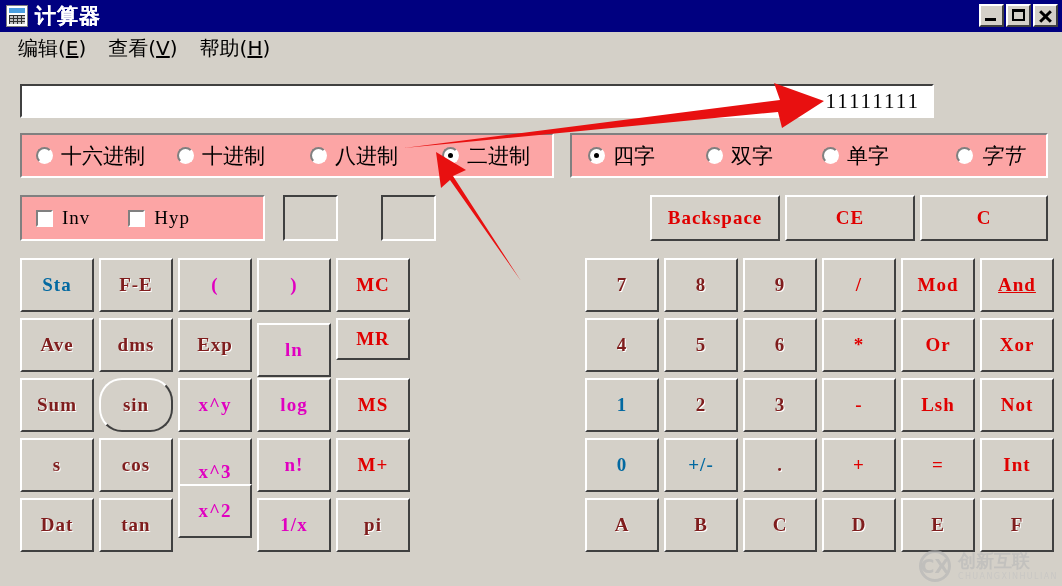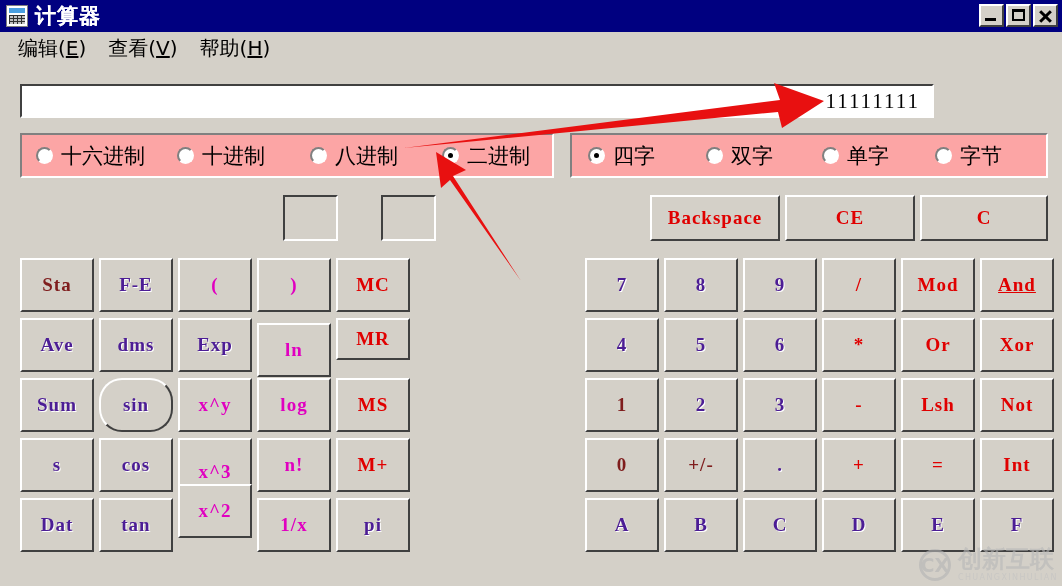--- a/index.html
+++ b/index.html
@@ -121,43 +121,43 @@
   .btn{
     position:absolute;box-sizing:border-box;background:#d4d0c8;
     border-top:2px solid #ffffff;border-left:2px solid #ffffff;
     border-right:2px solid #404040;border-bottom:2px solid #404040;
     display:flex;align-items:center;justify-content:center;
     font-family:"Liberation Serif","DejaVu Serif",serif;
     font-size:19px;font-weight:bold;letter-spacing:1px;
     color:#000;user-select:none;
   }
   .btn.red{color:#e00000;}
-  .btn.blue{color:#7f1d1d;}
+  .btn.blue{color:#0369a1;}
   .btn.magenta{color:#e000c0;}
-  .btn.dis{color:#4c1d95;text-shadow:1px 1px 0 #ffffff;font-weight:bold;}
+  .btn.dis{color:#7f1d1d;text-shadow:1px 1px 0 #ffffff;font-weight:bold;}
 
   
   .arrows{position:absolute;left:0;top:0;width:1062px;height:586px;pointer-events:none;}
 
   
   .watermark{
     position:absolute;right:4px;bottom:4px;
     display:flex;align-items:center;gap:7px;opacity:.62;
   }
   .wm-logo{
     width:32px;height:32px;border-radius:50%;
     border:3px solid #b5b5b5;color:#b5b5b5;
     display:flex;align-items:center;justify-content:center;
     font-family:"DejaVu Sans","Liberation Sans",sans-serif;
     font-size:19px;font-weight:bold;box-sizing:border-box;
   }
   .wm-text{display:flex;flex-direction:column;line-height:1;}
   .wm-main{
     font-family:"DejaVu Sans","Liberation Sans",sans-serif;
-    font-size:24px;font-weight:bold;color:#b8b8b8;
+    font-size:18px;font-weight:bold;color:#b8b8b8;
   }
   .wm-sub{
     font-family:"DejaVu Sans","Liberation Sans",sans-serif;
     font-size:8px;color:#c2c2c2;letter-spacing:1.4px;margin-top:3px;
   }
 </style>
 </head>
 <body>
 
 <div id="app">
@@ -219,26 +219,36 @@
         <span class="lbl">四字</span>
       </div>
       <div class="radio" style="position: absolute; left: 134px;">
         <span class="dot"></span>
         <span class="lbl">双字</span>
       </div>
       <div class="radio" style="position: absolute; left: 250px;">
         <span class="dot"></span>
         <span class="lbl">单字</span>
       </div>
-      <div class="radio" style="position: absolute; left: 363px;">
+      <div class="radio" style="position: absolute; left: 384px; font-style: italic;">
         <span class="dot"></span>
         <span class="lbl">字节</span>
       </div>
     </div>
 
+  <div class="gbox" style="left:20px;top:195px;width:245px;height:46px;padding-left:14px;">
+    <div class="cbox">
+      <span class="sq"></span>
+      <span class="lbl">Inv</span>
+    </div>
+    <div class="cbox" style="margin-left:38px;">
+      <span class="sq"></span>
+      <span class="lbl">Hyp</span>
+    </div>
+  </div>
 
   <div class="indbox" style="left:283px;top:195px;width:55px;height:46px;"></div>
   <div class="indbox" style="left:381px;top:195px;width:55px;height:46px;"></div>
 
   <div id="top-buttons">
       <div class="btn red" style="left: 650px; top: 195px; width: 130px; height: 46px;">Backspace</div>
       <div class="btn red" style="left: 785px; top: 195px; width: 130px; height: 46px;">CE</div>
       <div class="btn red" style="left: 920px; top: 195px; width: 128px; height: 46px;">C</div>
     </div>
 

